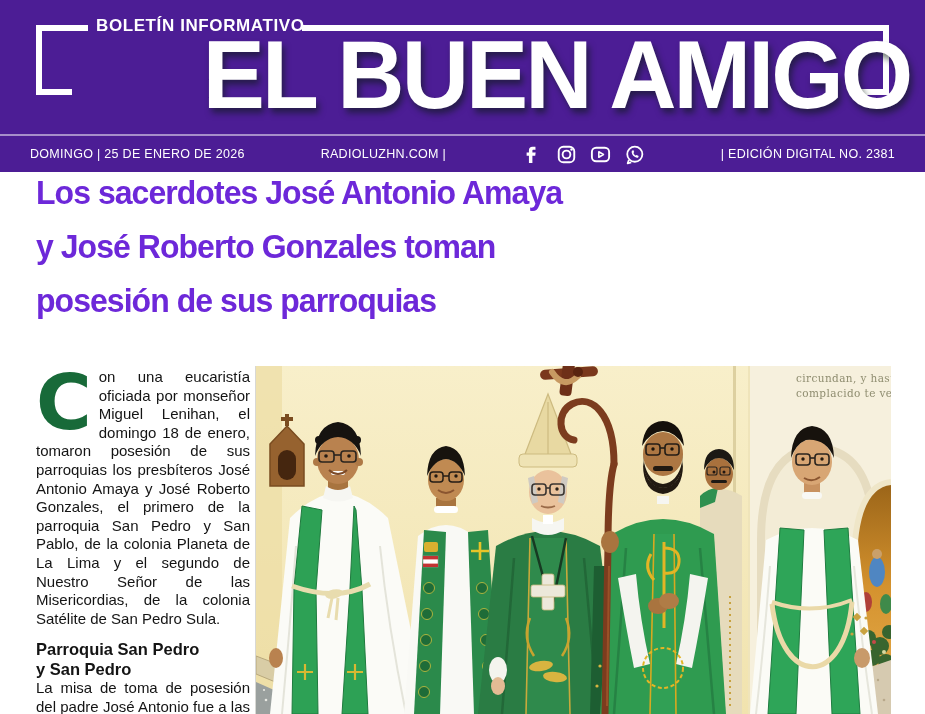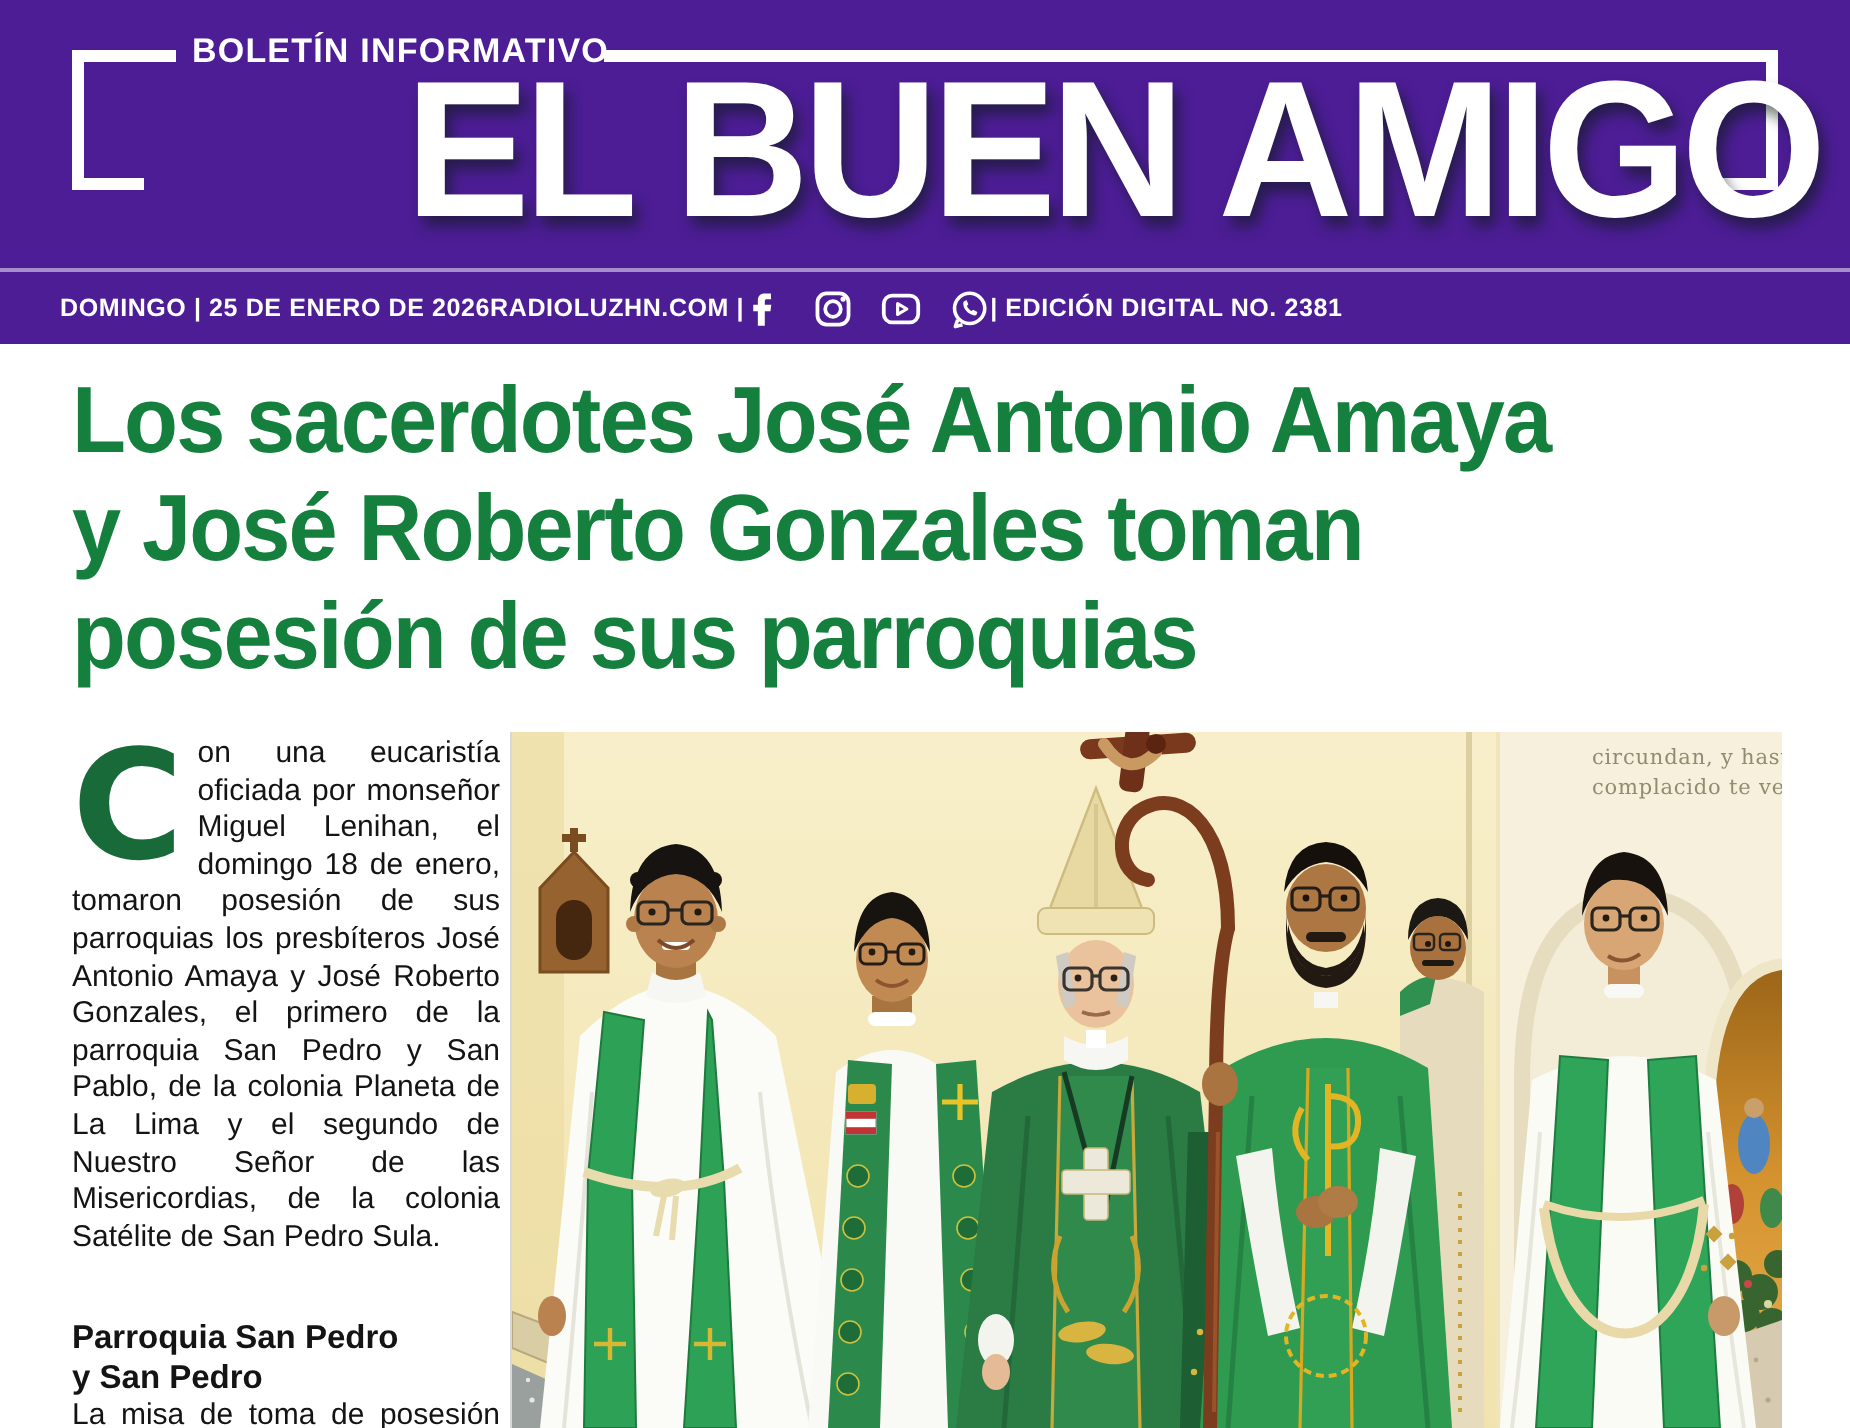--- a/index.html
+++ b/index.html
@@ -17,34 +17,34 @@
   .bracket-right{position:absolute;left:853px;top:25px;width:30px;height:64px;
     border-right:6px solid #fff;border-bottom:6px solid #fff}
   .kicker-label{position:absolute;left:96px;top:16px;color:#fff;font-weight:bold;
     font-size:17px;letter-spacing:.6px;white-space:nowrap}
   .masthead-title{position:absolute;left:0;top:26px;width:100%;text-align:right;color:#fff}
   .masthead-title span{display:inline-block;transform:scaleX(.96);transform-origin:50% 50%;
     font-size:97px;font-weight:bold;letter-spacing:-3px;line-height:1;
     text-shadow:3px 5px 7px rgba(8,28,14,.55);white-space:nowrap}
   .infobar{position:absolute;left:0;bottom:0;width:100%;height:38px;box-sizing:border-box;
     border-top:2px solid rgba(255,255,255,.5);display:flex;align-items:center;
-    padding:0 30px;color:#fff;font-weight:bold;
+    justify-content:space-between;padding:0 30px;color:#fff;font-weight:normal;
     font-size:12.5px;letter-spacing:.3px;white-space:nowrap}
   .icons{display:flex;gap:13px;align-items:center}
   .icon{width:21px;height:21px;display:block}
   
-  .headline{position:absolute;left:36px;top:183px;width:870px;color:#15803d;
-    font-weight:bold;font-size:47px;line-height:54px;letter-spacing:-1px}
+  .headline{position:absolute;left:36px;top:165px;width:870px;color:#6d28d9;
+    font-weight:bold;font-size:34px;line-height:54px;letter-spacing:-1px}
   .headline .ln{transform:scaleX(.94);transform-origin:0 50%;white-space:nowrap}
   
   .bodycol{position:absolute;left:36px;top:368px;width:214px;font-size:15px;
     line-height:18.6px;color:#141414;text-align:justify;hyphens:auto;-webkit-hyphens:auto}
   .dropcap{float:left;color:#186a39;font-family:"DejaVu Sans",sans-serif;font-weight:bold;
     font-size:76px;line-height:62px;margin:4px 7px 0 0}
-  .subhead{font-weight:bold;font-size:16.5px;line-height:19.5px;margin-top:32px;text-align:left}
+  .subhead{font-weight:bold;font-size:16.5px;line-height:19.5px;margin-top:12px;text-align:left}
   .p2{margin-top:3px}
   
   .photo{position:absolute;left:256px;top:366px;width:635px;height:348px;overflow:hidden;
     box-shadow:-1px 0 0 #d8d8d4}
   .photo svg{display:block}
   .wall-text{font-family:"DejaVu Serif",serif;font-size:10.5px;fill:#8f8d70;letter-spacing:.4px}
 </style>
 </head>
 <body>
 

